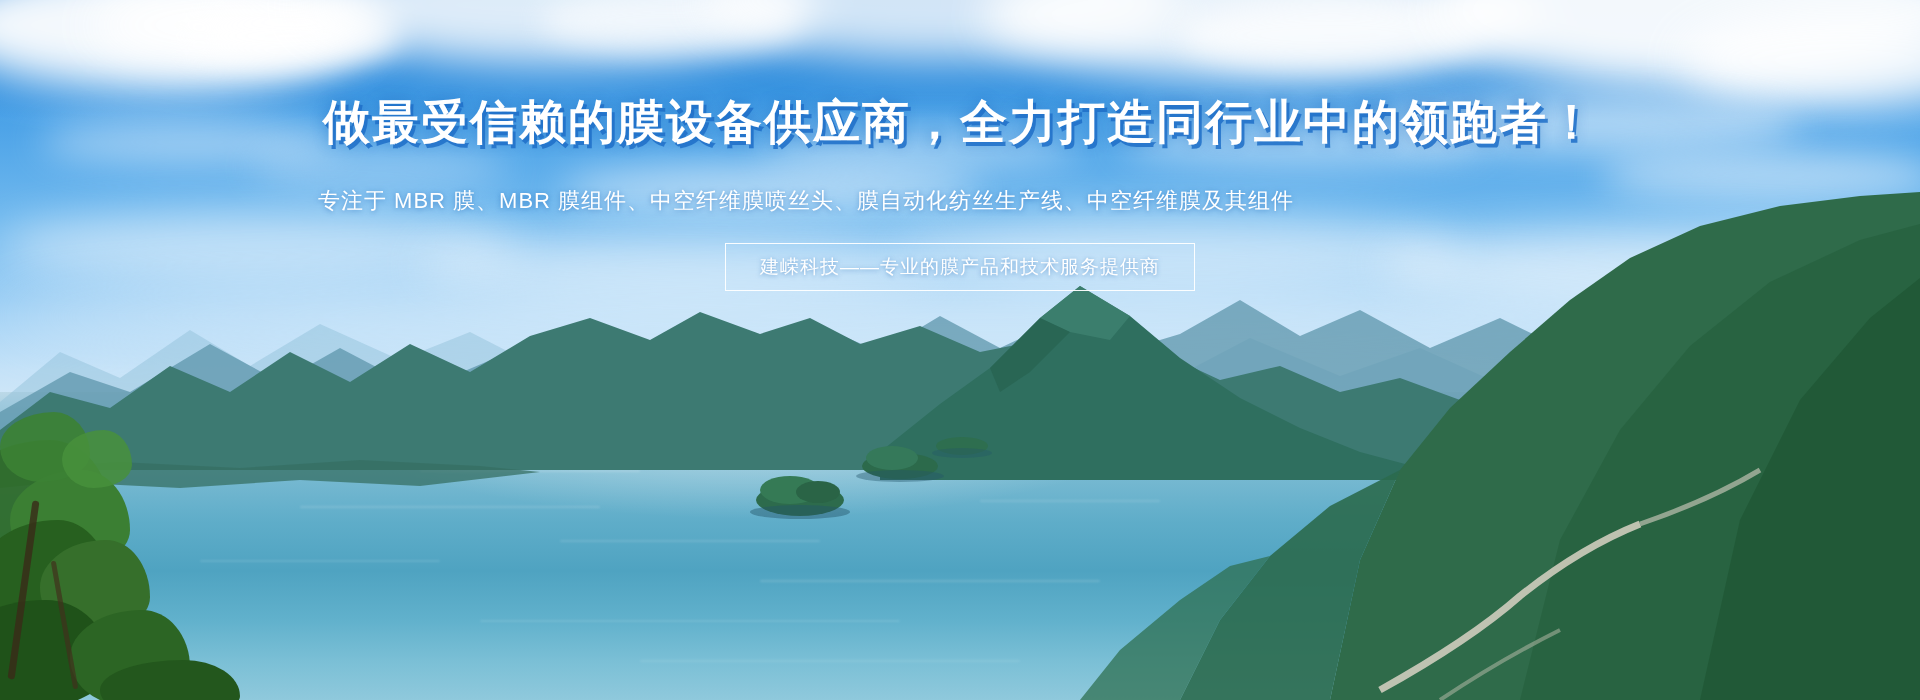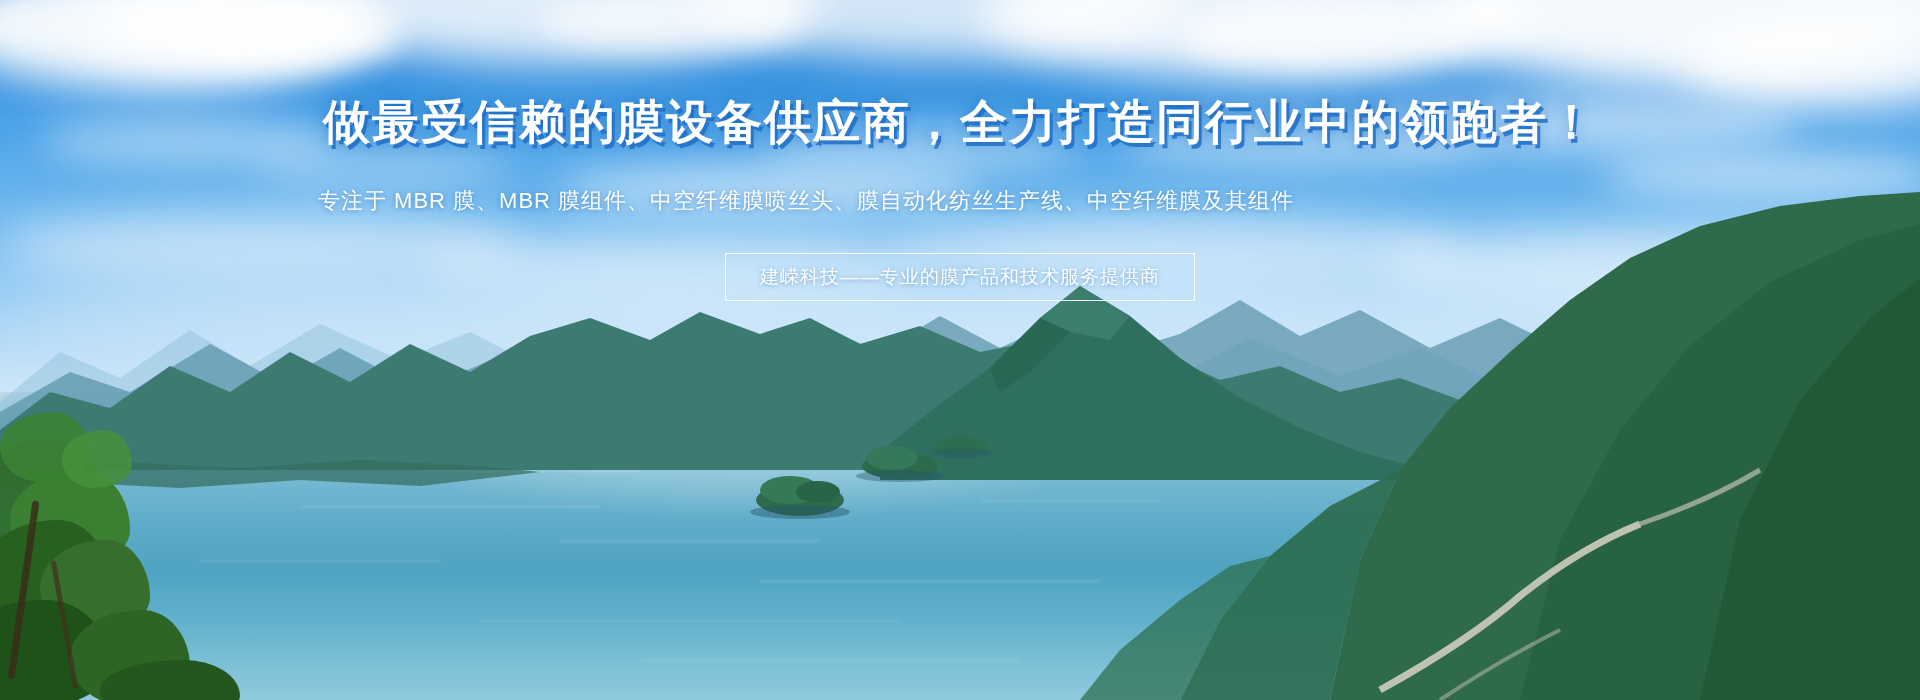--- a/index.html
+++ b/index.html
@@ -45,21 +45,21 @@
     line-height:52px;
     text-shadow:3px 4px 0 rgba(30,110,200,.85), 0 0 14px rgba(20,90,180,.45);
     white-space:nowrap;
   }
   .subline{
     position:absolute;left:0;top:186px;width:1612px;text-align:center;
     font-size:22px;color:#ffffff;letter-spacing:1px;line-height:30px;
     text-shadow:0 1px 5px rgba(25,95,175,.55);
     white-space:nowrap;
   }
-  .tagbox-wrap{position:absolute;left:0;top:253px;width:1920px;text-align:center;}
+  .tagbox-wrap{position:absolute;left:0;top:243px;width:1920px;text-align:center;}
   .tagbox{
     display:inline-block;
     border:1px solid rgba(255,255,255,.95);
     padding:11px 34px;
     font-size:19px;color:#ffffff;letter-spacing:1px;line-height:24px;
     text-shadow:0 1px 4px rgba(25,95,175,.5);
     white-space:nowrap;
   }
 </style>
 </head>

